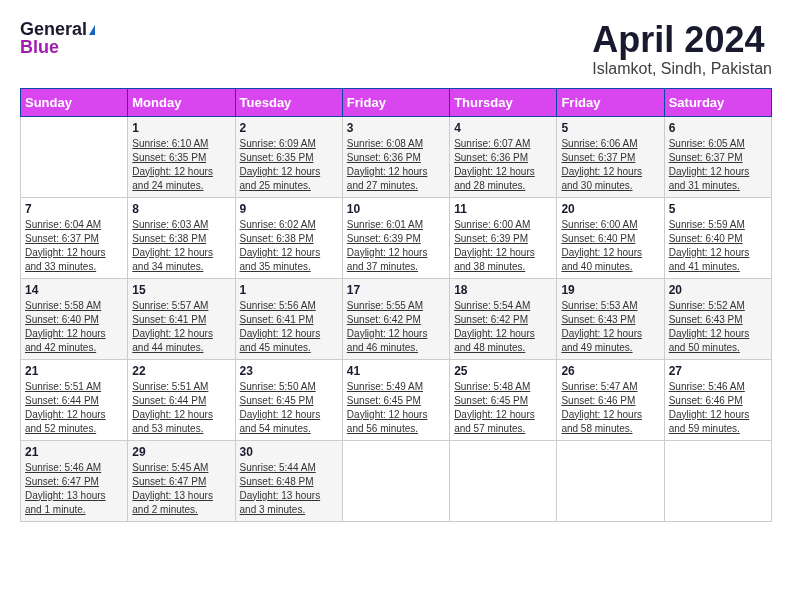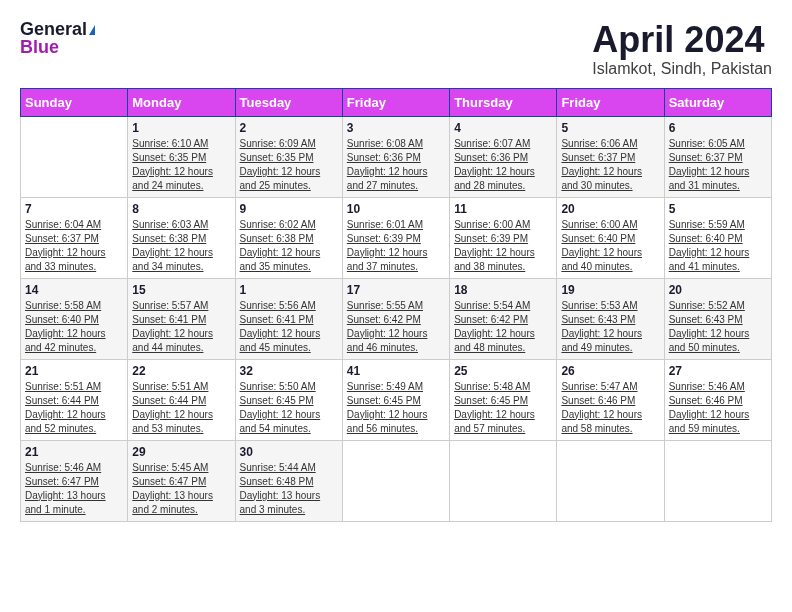--- a/index.html
+++ b/index.html
@@ -166,21 +166,21 @@
         <td><span class="day-num">19</span>
         <span class="day-detail">Sunrise: 5:53 AM<br>Sunset: 6:43 PM<br>Daylight: 12 hours and 49 minutes.</span></td>
         <td><span class="day-num">20</span>
         <span class="day-detail">Sunrise: 5:52 AM<br>Sunset: 6:43 PM<br>Daylight: 12 hours and 50 minutes.</span></td>
       </tr>
       <tr>
         <td><span class="day-num">21</span>
         <span class="day-detail">Sunrise: 5:51 AM<br>Sunset: 6:44 PM<br>Daylight: 12 hours and 52 minutes.</span></td>
         <td><span class="day-num">22</span>
         <span class="day-detail">Sunrise: 5:51 AM<br>Sunset: 6:44 PM<br>Daylight: 12 hours and 53 minutes.</span></td>
-        <td><span class="day-num">32</span>
+        <td><span class="day-num">23</span>
         <span class="day-detail">Sunrise: 5:50 AM<br>Sunset: 6:45 PM<br>Daylight: 12 hours and 54 minutes.</span></td>
         <td><span class="day-num">41</span>
         <span class="day-detail">Sunrise: 5:49 AM<br>Sunset: 6:45 PM<br>Daylight: 12 hours and 56 minutes.</span></td>
         <td><span class="day-num">25</span>
         <span class="day-detail">Sunrise: 5:48 AM<br>Sunset: 6:45 PM<br>Daylight: 12 hours and 57 minutes.</span></td>
         <td><span class="day-num">26</span>
         <span class="day-detail">Sunrise: 5:47 AM<br>Sunset: 6:46 PM<br>Daylight: 12 hours and 58 minutes.</span></td>
         <td><span class="day-num">27</span>
         <span class="day-detail">Sunrise: 5:46 AM<br>Sunset: 6:46 PM<br>Daylight: 12 hours and 59 minutes.</span></td>
       </tr>

